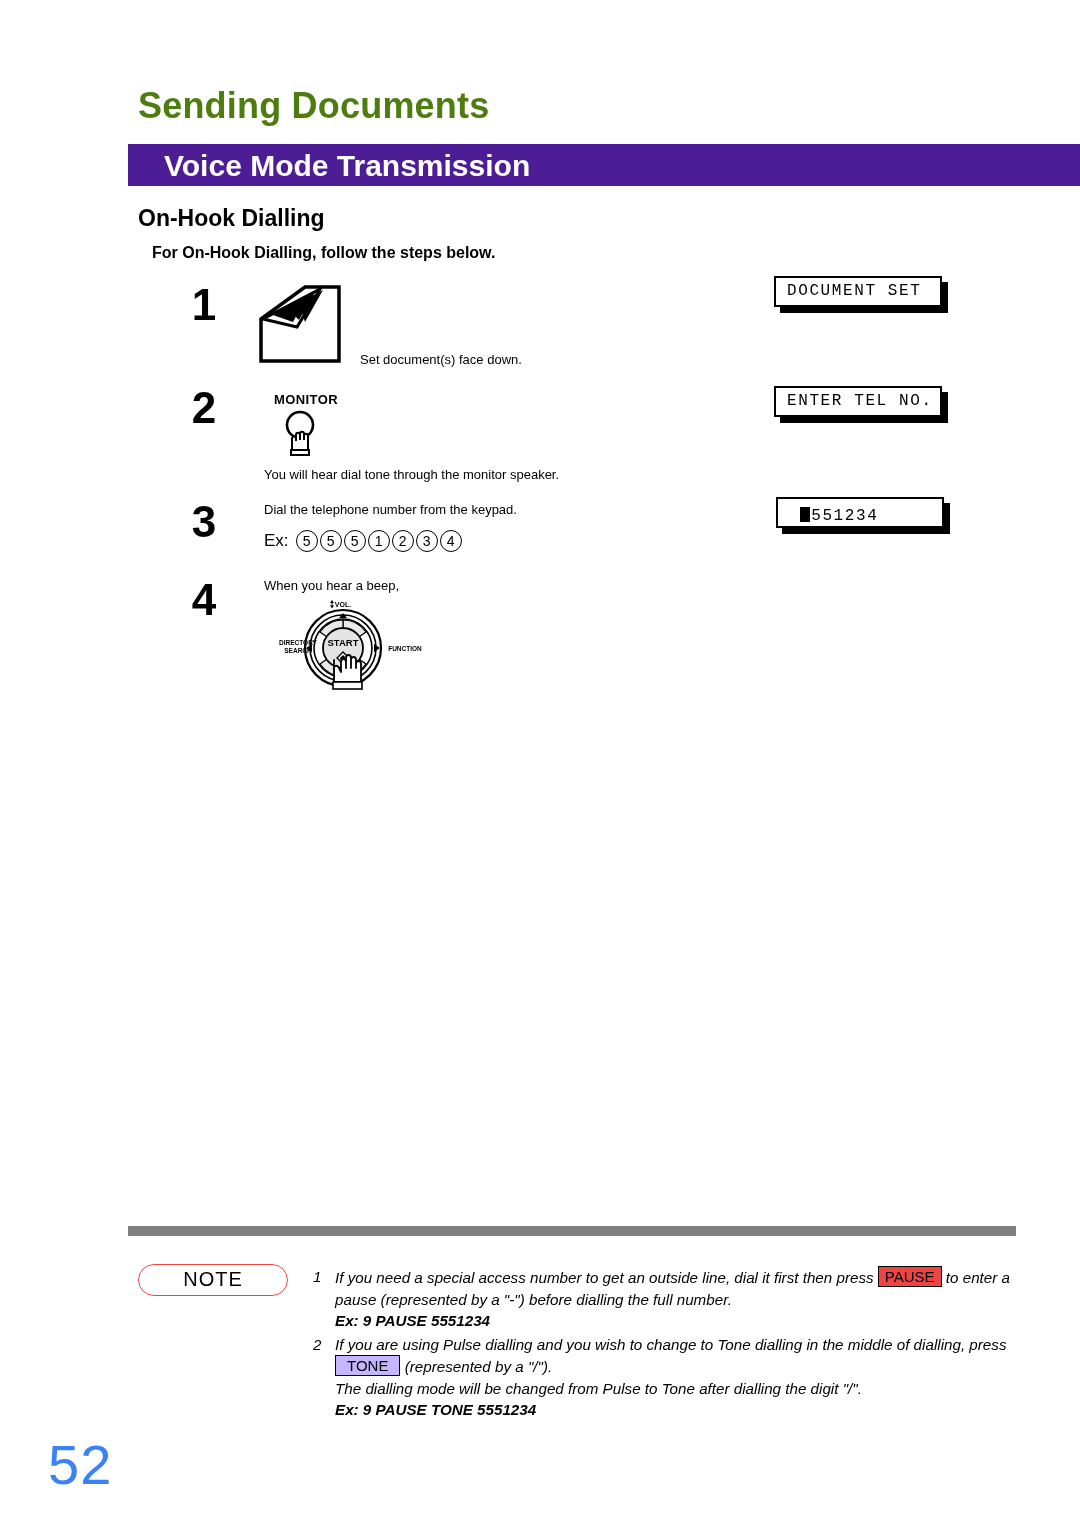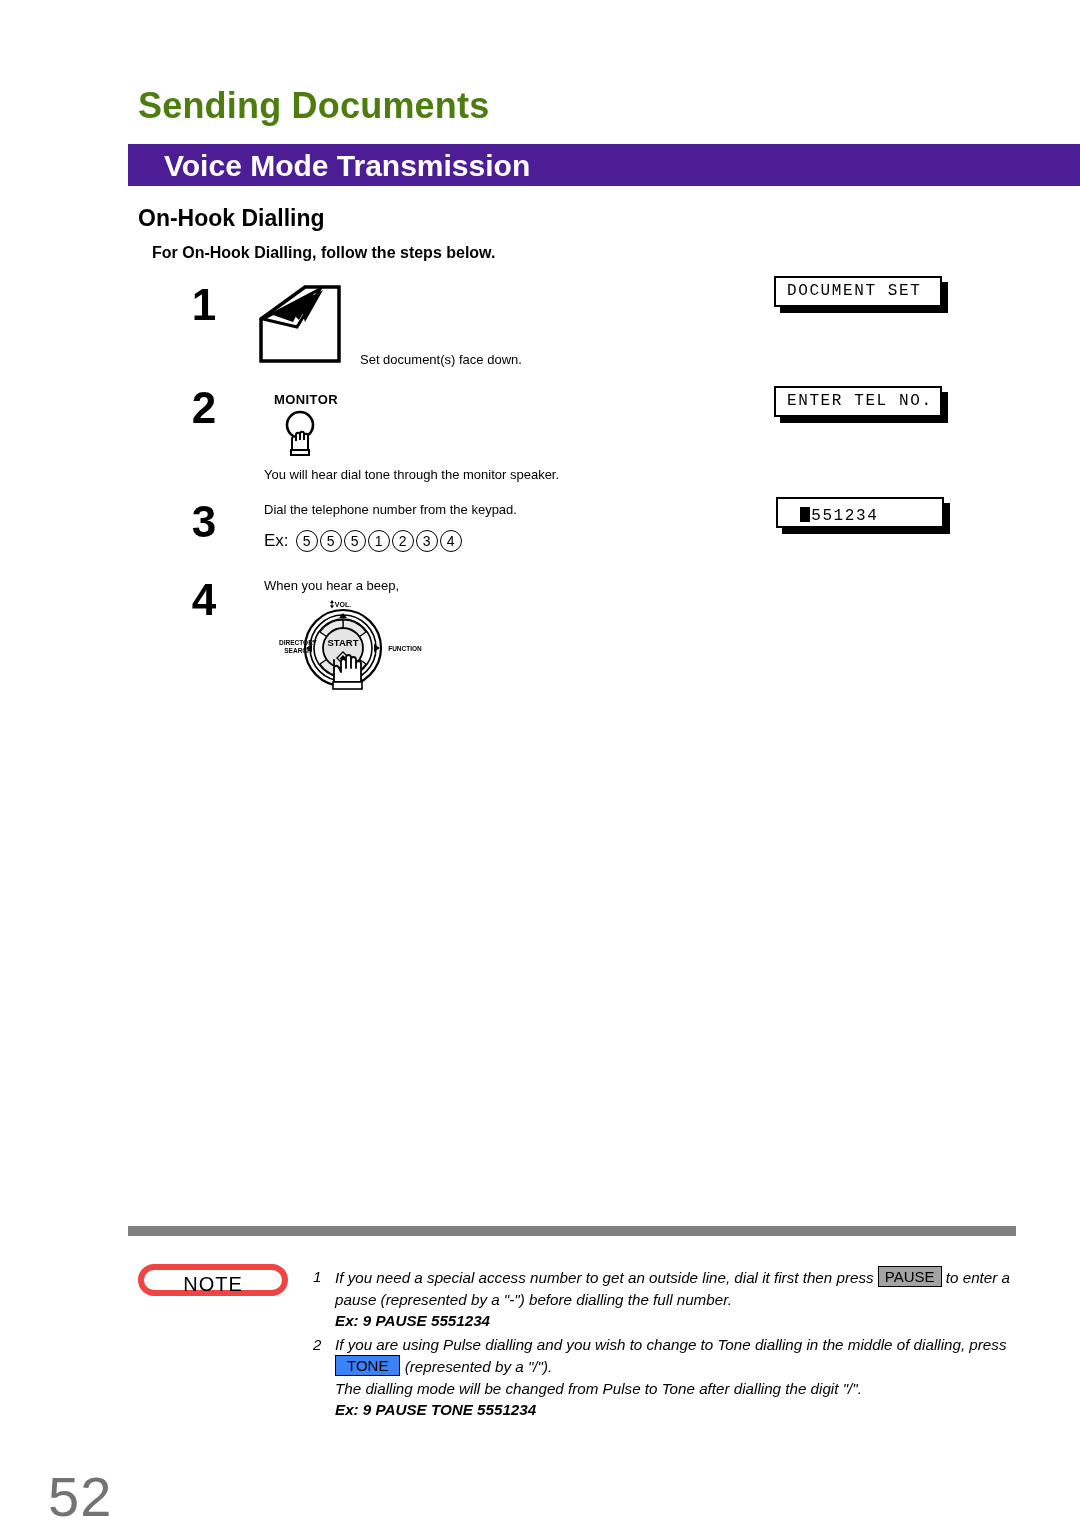--- a/index.html
+++ b/index.html
@@ -183,21 +183,21 @@
     height: 10px;
     background: #808080;
   }
 
   #note-badge {
     position: absolute;
     left: 138px;
     top: 1264px;
     width: 150px;
     height: 32px;
-    border: 6px solid #ef4444;
+    border: 1px solid #ef4444;
     border-radius: 16px;
     box-sizing: border-box;
     text-align: center;
     line-height: 28px;
     font-size: 20px;
     letter-spacing: 1px;
   }
 
   #note-body {
     position: absolute;
@@ -219,37 +219,36 @@
     top: 0;
     font-style: italic;
   }
   .note-ex {
     font-weight: bold;
     font-style: italic;
   }
   .keycap {
     display: inline-block;
     border: 1.3px solid #000;
-    background: #a3a3a3;
+    background: #ef4444;
     padding: 0 6px;
     font-style: normal;
     font-size: 15px;
     line-height: 19px;
     vertical-align: 1px;
   }
-  .keycap.plain { background: #3b82f6; padding: 0 11px; }
+  .keycap.plain { background: #c4b5fd; padding: 0 11px; }
 
   #page-number {
     position: absolute;
     left: 48px;
     top: 1432px;
     font-size: 56px;
-    color: #737373;
+    color: #3b82f6;
     letter-spacing: 1px;
-    margin-top: 32px;
   }
 </style>
 </head>
 <body>
 
 <div id="chapter-title">Sending Documents</div>
 
 <div id="section-bar">
   <div id="section-bar-label">Voice Mode Transmission</div>
 </div>

